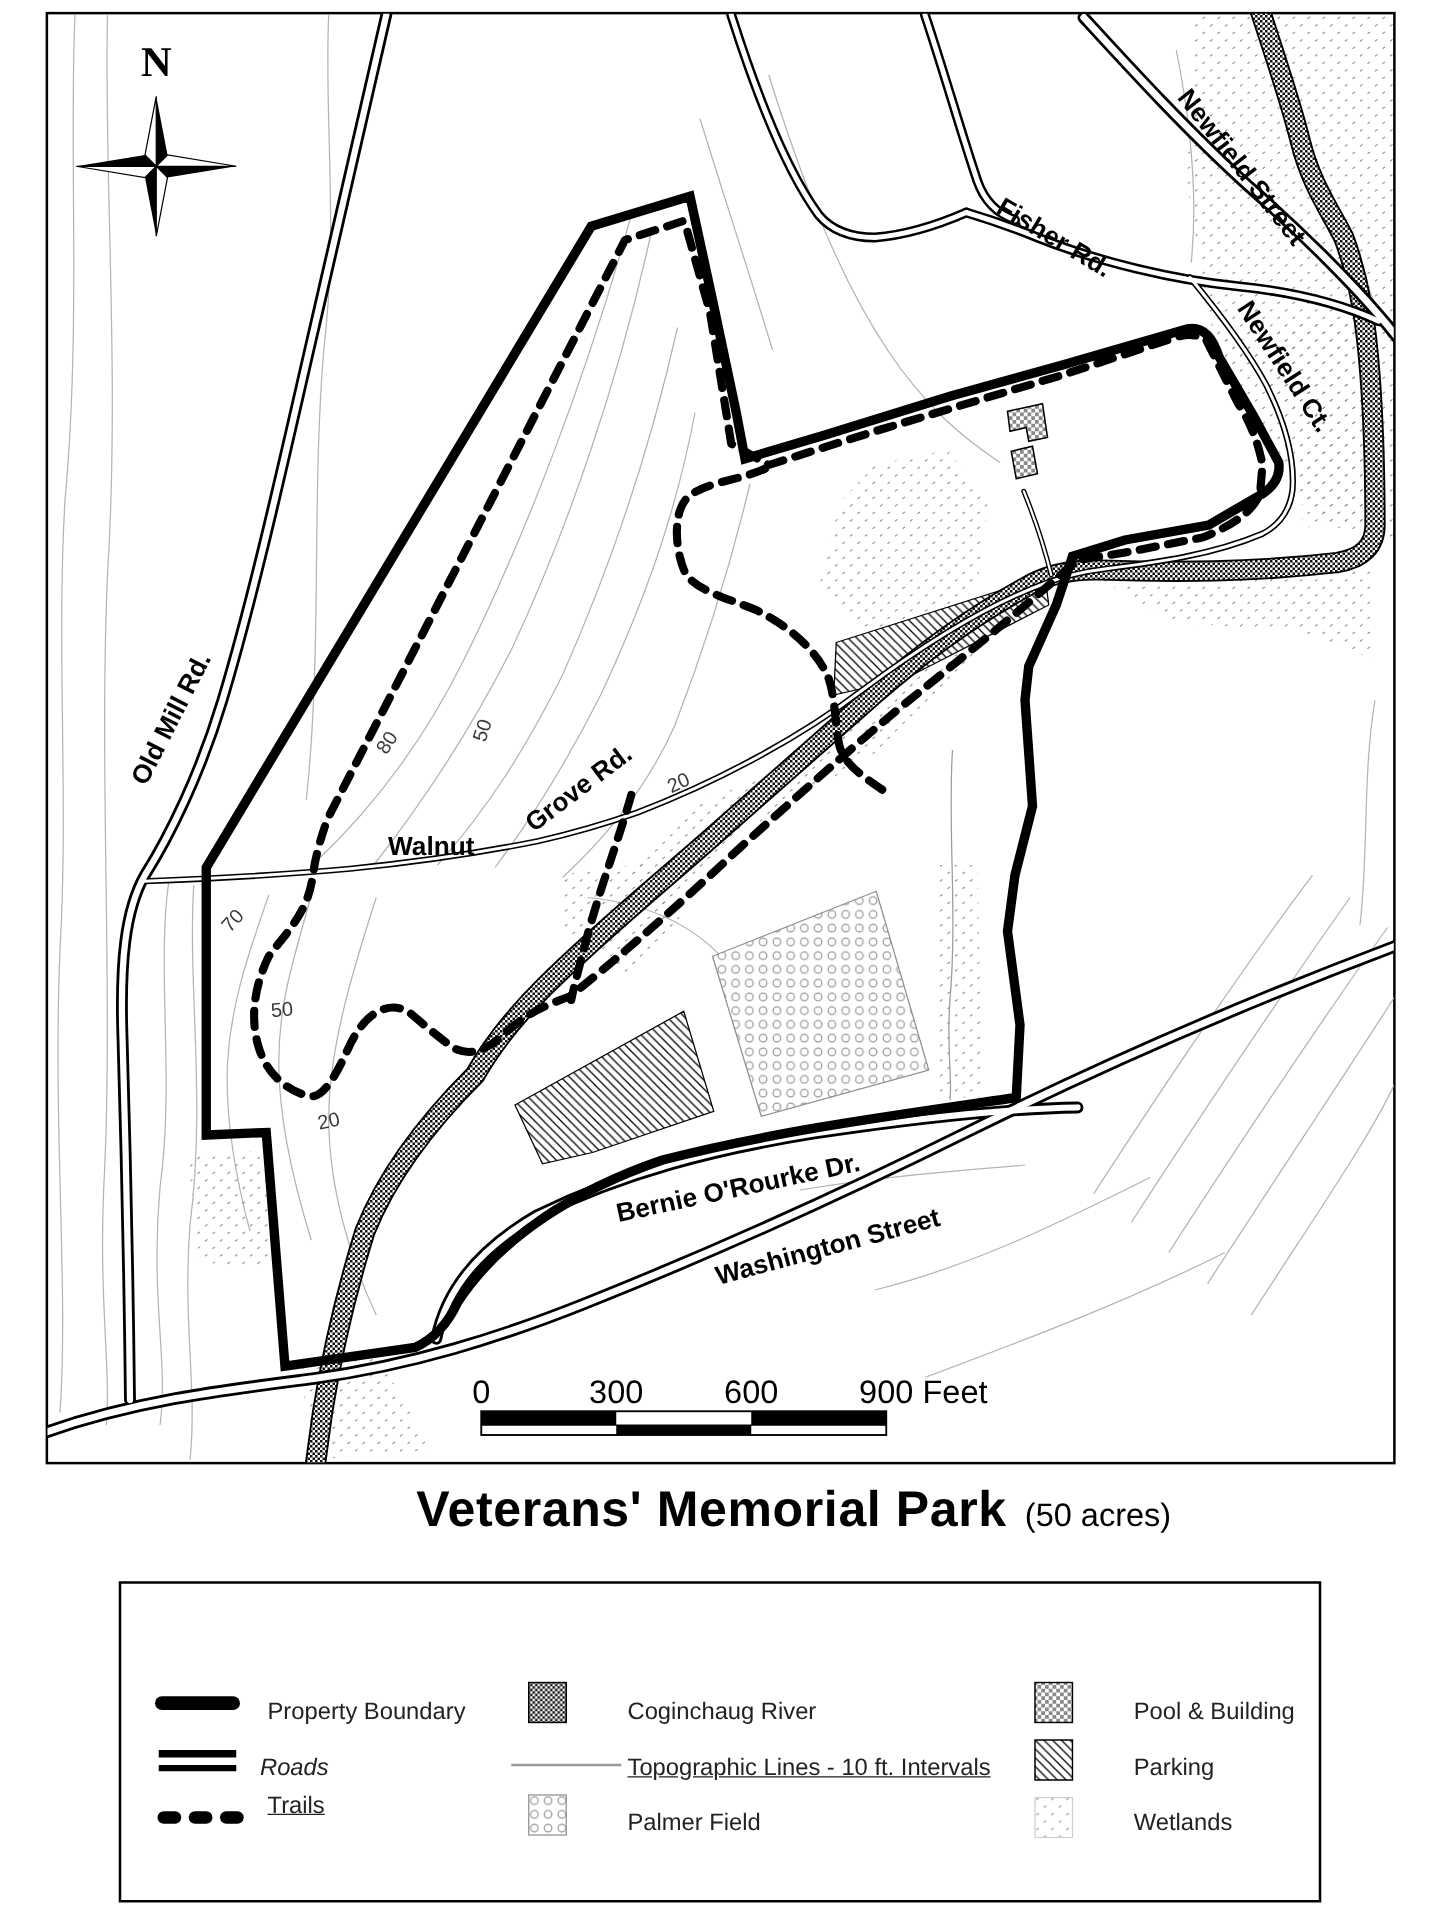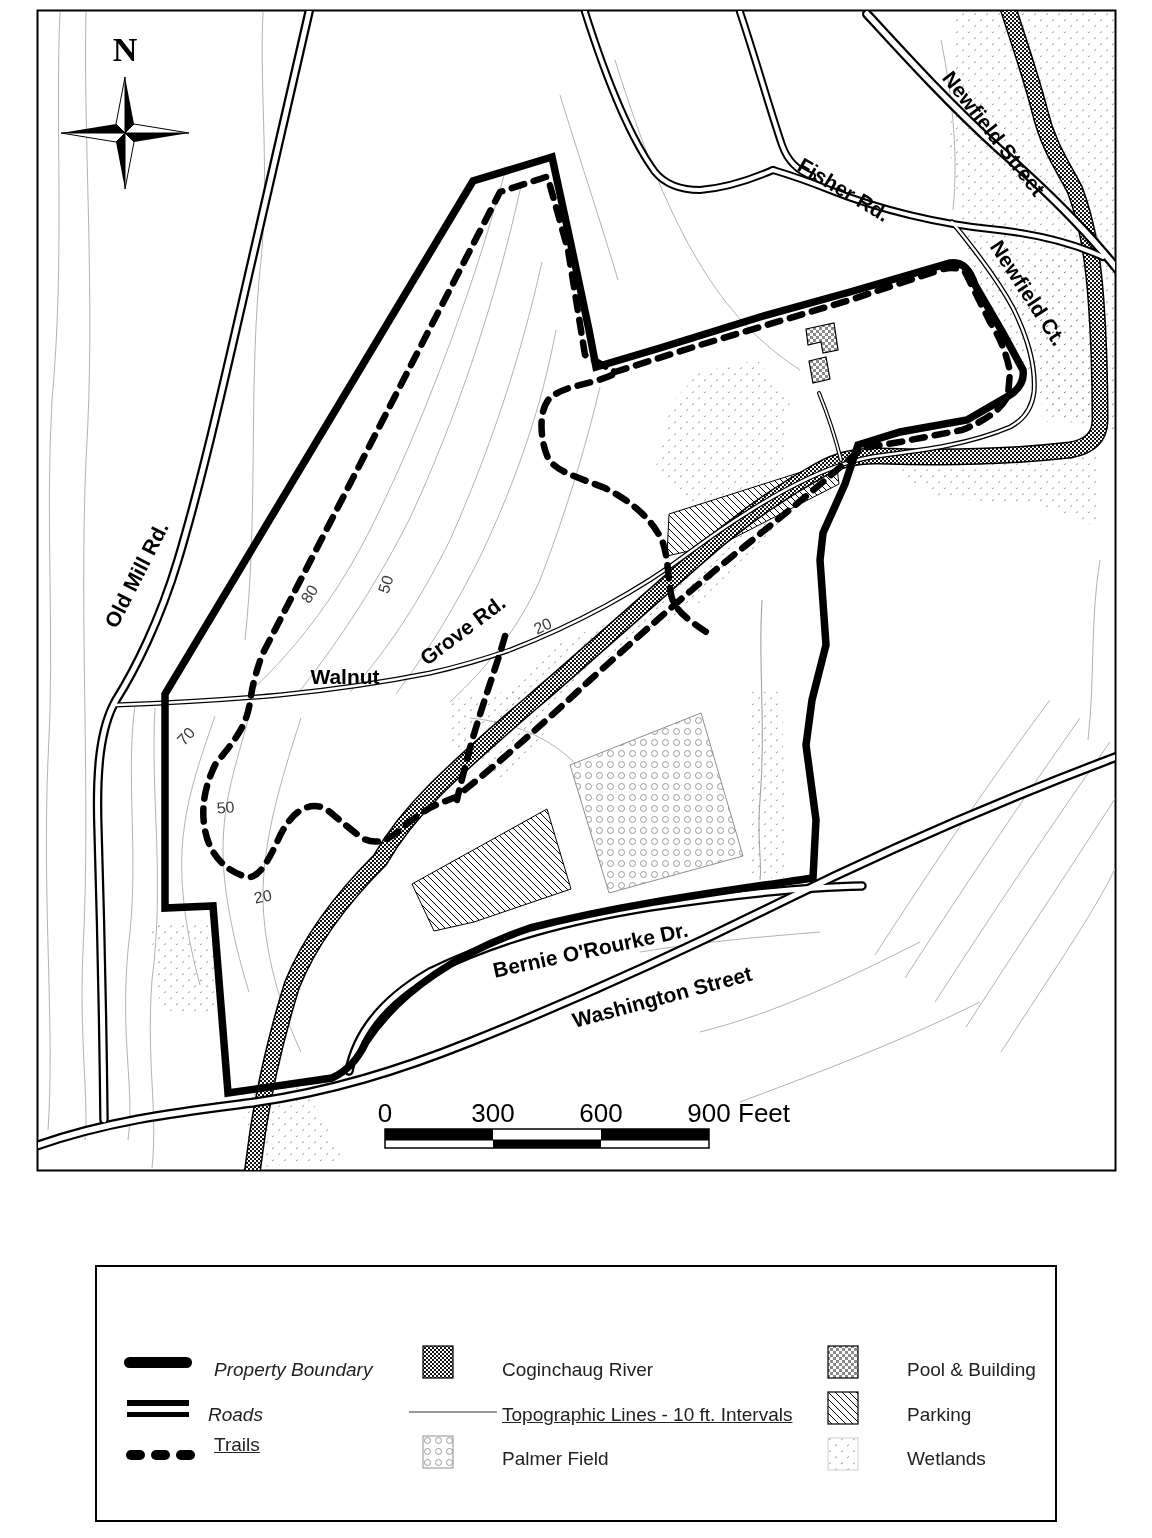--- a/index.html
+++ b/index.html
@@ -202,27 +202,31 @@
         <text class="scalelabel" x="738" y="1122" text-anchor="start">Feet</text>
         <rect x="385" y="1129" width="324" height="19" fill="#fff" stroke="#000" stroke-width="1.5"></rect>
         <rect x="385" y="1129" width="108" height="11" fill="#000"></rect>
         <rect x="601" y="1129" width="108" height="11" fill="#000"></rect>
         <rect x="493" y="1140" width="108" height="8" fill="#000"></rect>
         <line x1="385" y1="1140" x2="709" y2="1140" stroke="#000" stroke-width="1"></line>
       </g>
     </g>
   </svg>
 
+  <div id="title-block">
+    <span class="main">Veterans' Memorial Park</span>
+    <span class="suffix">(50 acres)</span>
+  </div>
 
   <div id="legend-box">
 
     <div class="lg-swatch" style="left:27px;top:90px;">
       <div class="pb-bar"></div>
     </div>
-    <div class="lg-label" style="left:117px;top:92px;font-style:italic;">Property Boundary</div>
+    <div class="lg-label" style="left:117px;top:92px;">Property Boundary</div>
 
     <div class="lg-swatch" style="left:30px;top:133px;">
       <div class="road-bar"></div>
       <div class="road-bar" style="margin-top:6px;"></div>
     </div>
     <div class="lg-label" style="left:111px;top:137px;font-style:italic;">Roads</div>
 
     <div class="lg-swatch" style="left:29px;top:179px;white-space:nowrap;">
       <span class="trail-dash"></span><span class="trail-dash"></span><span class="trail-dash" style="margin-right:0;"></span>
     </div>

